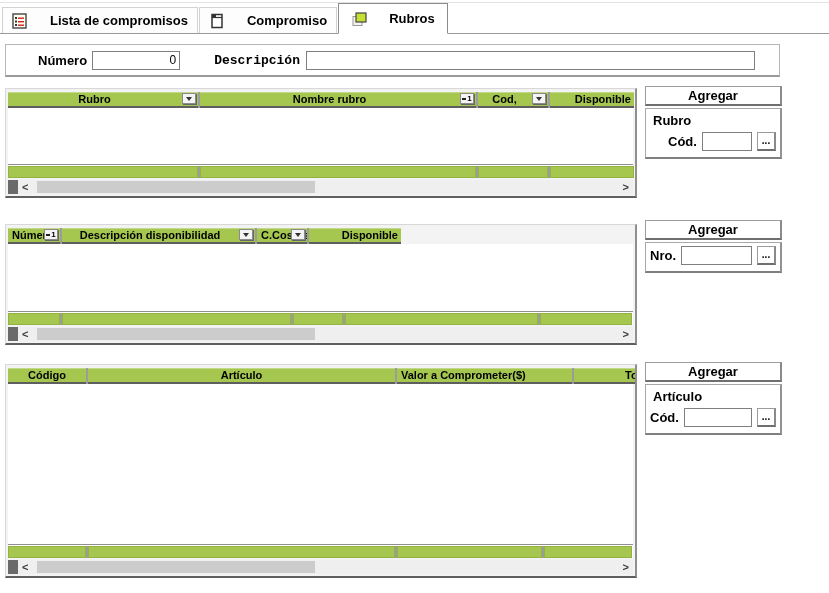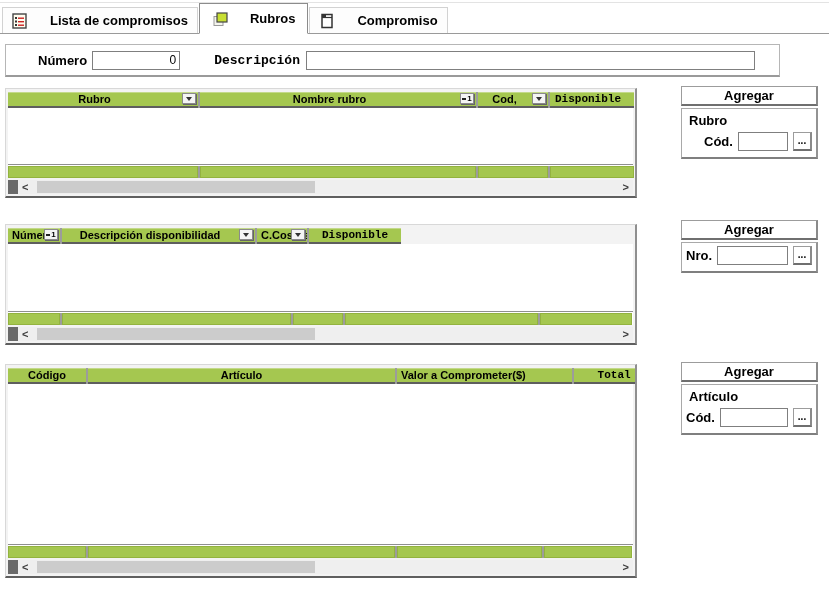--- a/index.html
+++ b/index.html
@@ -62,21 +62,21 @@
     position:relative; height:16px; flex:none;
     background:#a5c750;
     border-bottom:2px solid #5e5e5e;
     box-shadow: inset 0 1px 0 #c3d98a;
     font-weight:bold; font-size:11px; line-height:14px;
     display:flex; align-items:center; justify-content:center;
     overflow:hidden; white-space:nowrap; cursor:default;
   }
   .hcell:not(:first-child) { box-shadow: inset 0 1px 0 #c3d98a, -2px 0 0 #9c9c9c; }
   .hcell.al-left  { justify-content:flex-start; padding-left:4px; }
-  .hcell.al-right { justify-content:flex-end; padding-right:13px;font-family:Liberation Mono, monospace; }
+  .hcell.al-right { justify-content:flex-end; padding-right:3px; }
   .hcell.pad-btn  { padding-right:17px; }
   .hbtn {
     position:absolute; right:2px; top:1px;
     width:14px; height:11px; background:#f4f4f4;
     border:1px solid #8a8a8a; box-shadow:1px 1px 0 #666;
     display:flex; align-items:center; justify-content:center; gap:1px;
     font-size:8px; font-weight:bold; line-height:8px; cursor:pointer;
   }
   .tri { width:0; height:0; border-left:3px solid transparent; border-right:3px solid transparent; border-top:4px solid #333; }
   .sort-dash { width:4px; height:2px; background:#222; display:inline-block; }
@@ -86,21 +86,21 @@
   .fseg:not(:first-child) { box-shadow: inset 0 0 0 1px #93b33f, -2px 0 0 #9c9c9c; }
   .gscroll {
     flex:none; height:14px; margin-top:2px; background:#efefef;
     display:flex; align-items:center;
   }
   .sb-corner { width:10px; height:14px; background:#6a6a6a; flex:none; }
   .sb-arrow { font-size:11px; font-weight:bold; color:#3d3d3d; line-height:12px; padding:0 4px; cursor:pointer; }
   .sb-thumb { width:278px; height:12px; background:#cccccc; margin-left:5px; cursor:pointer; }
   .sb-space { flex:1; }
   
-  .side { position:absolute; left:681px; width:137px; }
+  .side { position:absolute; left:645px; width:137px; }
   .sp1 { top:86px; } .sp2 { top:220px; } .sp3 { top:362px; }
   .agregar {
     width:137px; height:20px; background:#fff;
     border:1px solid #9c9c9c; border-bottom:2px solid #6f6f6f; border-right:2px solid #8a8a8a;
     box-shadow: inset 0 1px 0 #fff;
     font-family:"Liberation Sans",sans-serif; font-weight:bold; font-size:13px;
     cursor:pointer; display:block;
   }
   .groupbox {
     margin-top:2px; width:137px; background:#fff;
@@ -132,39 +132,39 @@
           <rect x="3" y="4" width="2" height="2" fill="#333"></rect>
           <rect x="3" y="7.5" width="2" height="2" fill="#333"></rect>
           <rect x="3" y="11" width="2" height="2" fill="#333"></rect>
           <rect x="6" y="4.5" width="6" height="1.4" fill="#c22"></rect>
           <rect x="6" y="8" width="6" height="1.4" fill="#c22"></rect>
           <rect x="6" y="11.5" width="6" height="1.4" fill="#c22"></rect>
         </svg>
       </span>
       <span>Lista de compromisos</span>
     </div>
-    <div class="tab active">
-      <span class="tabicon">
-        <svg width="16" height="16" viewBox="0 0 16 16">
-          <rect x="2" y="5.5" width="9" height="9" fill="#f4f4ec" stroke="#999" stroke-width="1"></rect>
-          <rect x="5" y="2" width="10" height="9" fill="#c8df33" stroke="#444" stroke-width="1.2"></rect>
-        </svg>
-      </span>
-      <span>Rubros</span>
-    </div>
     <div class="tab">
       <span class="tabicon">
         <svg width="16" height="16" viewBox="0 0 16 16">
           <rect x="3" y="1.5" width="10" height="13" fill="#fff" stroke="#333" stroke-width="1.5"></rect>
           <rect x="3" y="1.5" width="4" height="3" fill="#333"></rect>
           <line x1="3" y1="4.5" x2="13" y2="4.5" stroke="#333" stroke-width="1.2"></line>
         </svg>
       </span>
       <span>Compromiso</span>
     </div>
+    <div class="tab active">
+      <span class="tabicon">
+        <svg width="16" height="16" viewBox="0 0 16 16">
+          <rect x="2" y="5.5" width="9" height="9" fill="#f4f4ec" stroke="#999" stroke-width="1"></rect>
+          <rect x="5" y="2" width="10" height="9" fill="#c8df33" stroke="#444" stroke-width="1.2"></rect>
+        </svg>
+      </span>
+      <span>Rubros</span>
+    </div>
   </div>
 
   <div class="form-panel">
     <span class="flabel lab-num">Número</span>
     <input class="tinput num-input" value="0" style="">
     <span class="flabel lab-desc">Descripción</span>
     <input class="tinput desc-input" value="" style="">
   </div>
 
   <div class="grid-box gb1">

